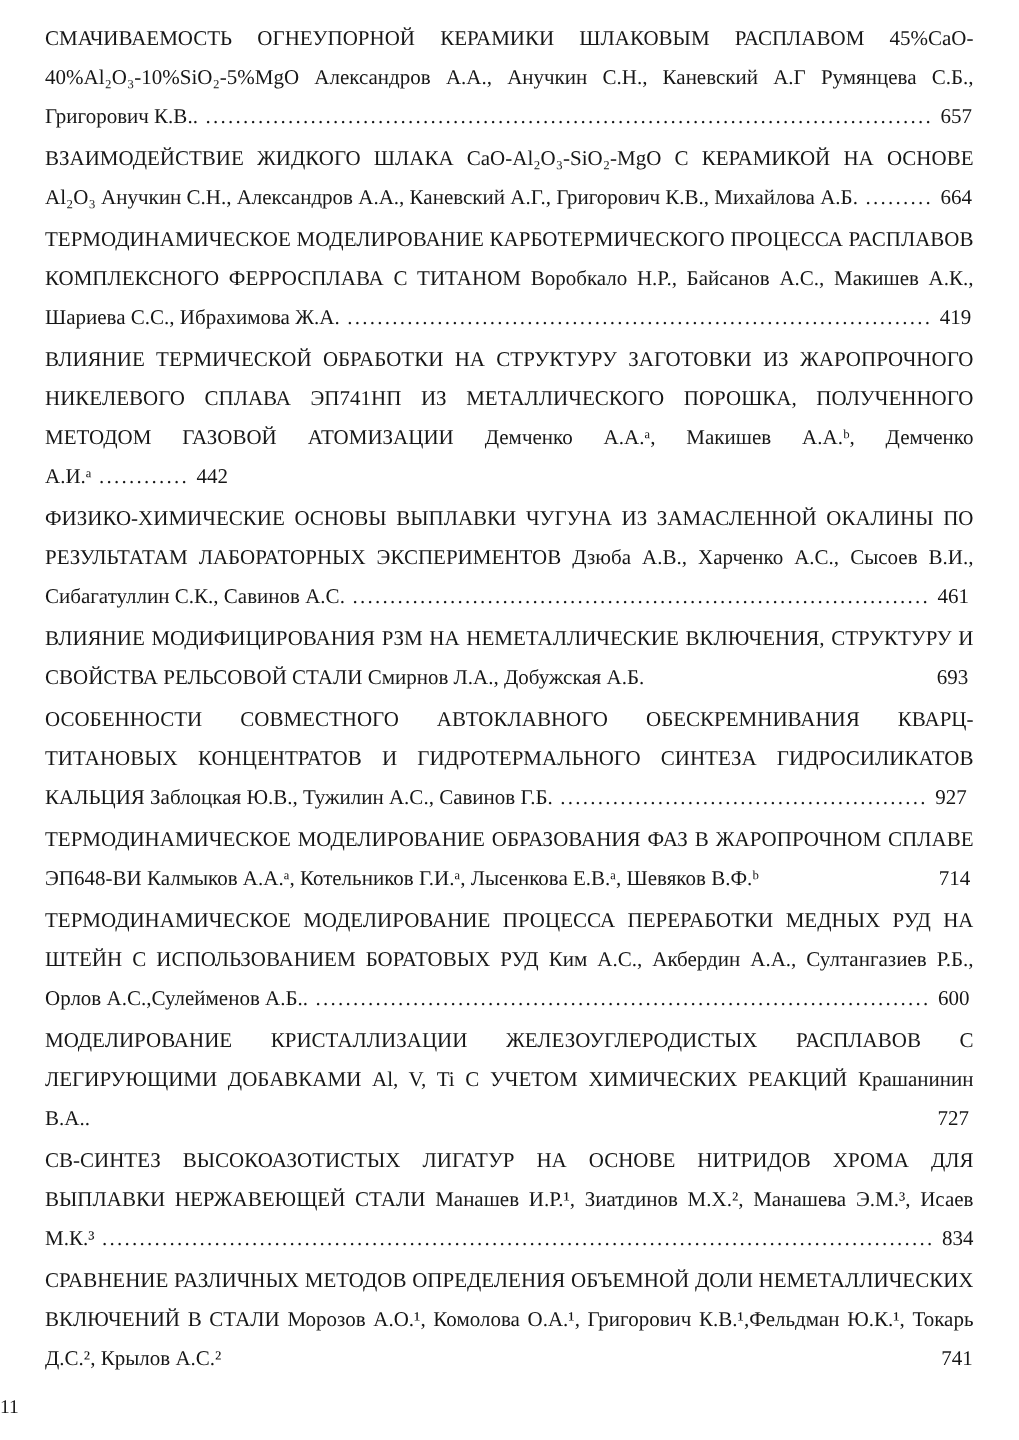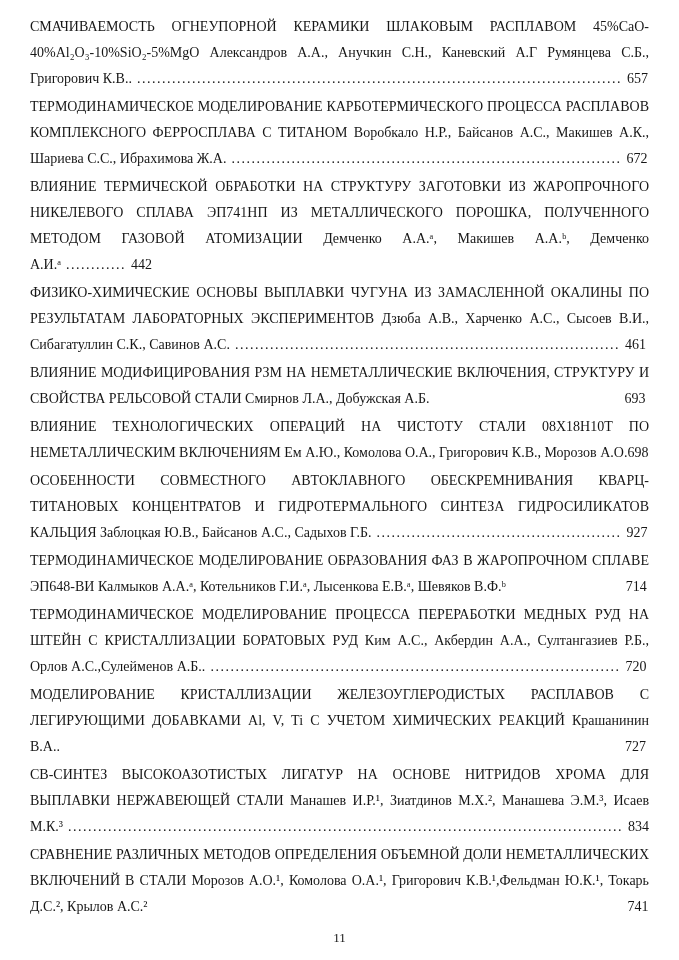--- a/index.html
+++ b/index.html
@@ -24,47 +24,47 @@
     overflow: hidden;
   }
   .entry .t { }
   .entry .a { }
   .entry .leader { letter-spacing: 1.5px; white-space: normal; }
   .entry .pg { white-space: nowrap; }
   .footer {
     position: absolute;
     left: 0; right: 0;
     bottom: 14px;
-    text-align: center;
+    text-align: left;
     font-size: 13px;
   }
 </style>
 </head>
 <body>
 
 <div class="text-block">
 
   <p class="entry"><span class="t">СМАЧИВАЕМОСТЬ ОГНЕУПОРНОЙ КЕРАМИКИ ШЛАКОВЫМ РАСПЛАВОМ 45%CaO-40%Al₂O₃-10%SiO₂-5%MgO</span> <span class="a">Александров А.А., Анучкин С.Н., Каневский А.Г Румянцева С.Б., Григорович К.В..</span><span class="leader">&nbsp;.................................................................................................&nbsp;</span><span class="pg">657</span></p>
 
+  <p class="entry"><span class="t">ВЗАИМОДЕЙСТВИЕ ЖИДКОГО ШЛАКА CaO-Al₂O₃-SiO₂-MgO С КЕРАМИКОЙ НА ОСНОВЕ Al₂O₃</span> <span class="a">Анучкин С.Н., Александров А.А., Каневский А.Г., Григорович К.В., Михайлова А.Б.</span><span class="leader">&nbsp;.........&nbsp;</span><span class="pg">664</span></p>
 
-  <p class="entry"><span class="t">ТЕРМОДИНАМИЧЕСКОЕ МОДЕЛИРОВАНИЕ КАРБОТЕРМИЧЕСКОГО ПРОЦЕССА РАСПЛАВОВ КОМПЛЕКСНОГО ФЕРРОСПЛАВА С ТИТАНОМ</span> <span class="a">Воробкало Н.Р., Байсанов А.С., Макишев А.К., Шариева С.С., Ибрахимова Ж.А.</span><span class="leader">&nbsp;..............................................................................&nbsp;</span><span class="pg">672</span></p>
+  <p class="entry"><span class="t">ТЕРМОДИНАМИЧЕСКОЕ МОДЕЛИРОВАНИЕ КАРБОТЕРМИЧЕСКОГО ПРОЦЕССА РАСПЛАВОВ КОМПЛЕКСНОГО ФЕРРОСПЛАВА С ТИТАНОМ</span> <span class="a">Воробкало Н.Р., Байсанов А.С., Макишев А.К., Шариева С.С., Ибрахимова Ж.А.</span><span class="leader">&nbsp;..............................................................................&nbsp;</span><span class="pg">419</span></p>
 
   <p class="entry"><span class="t">ВЛИЯНИЕ ТЕРМИЧЕСКОЙ ОБРАБОТКИ НА СТРУКТУРУ ЗАГОТОВКИ ИЗ ЖАРОПРОЧНОГО НИКЕЛЕВОГО СПЛАВА ЭП741НП ИЗ МЕТАЛЛИЧЕСКОГО ПОРОШКА, ПОЛУЧЕННОГО МЕТОДОМ ГАЗОВОЙ АТОМИЗАЦИИ</span> <span class="a">Демченко А.А.ᵃ, Макишев А.А.ᵇ, Демченко А.И.ᵃ</span><span class="leader">&nbsp;............&nbsp;</span><span class="pg">442</span></p>
 
   <p class="entry"><span class="t">ФИЗИКО-ХИМИЧЕСКИЕ ОСНОВЫ ВЫПЛАВКИ ЧУГУНА ИЗ ЗАМАСЛЕННОЙ ОКАЛИНЫ ПО РЕЗУЛЬТАТАМ ЛАБОРАТОРНЫХ ЭКСПЕРИМЕНТОВ</span> <span class="a">Дзюба А.В., Харченко А.С., Сысоев В.И., Сибагатуллин С.К., Савинов А.С.</span><span class="leader">&nbsp;.............................................................................&nbsp;</span><span class="pg">461</span></p>
 
   <p class="entry"><span class="t">ВЛИЯНИЕ МОДИФИЦИРОВАНИЯ РЗМ НА НЕМЕТАЛЛИЧЕСКИЕ ВКЛЮЧЕНИЯ, СТРУКТУРУ И СВОЙСТВА РЕЛЬСОВОЙ СТАЛИ</span> <span class="a">Смирнов Л.А., Добужская А.Б.</span><span class="leader">&nbsp;&nbsp;&nbsp;&nbsp;&nbsp;&nbsp;&nbsp;&nbsp;&nbsp;&nbsp;&nbsp;&nbsp;&nbsp;&nbsp;&nbsp;&nbsp;&nbsp;&nbsp;&nbsp;&nbsp;&nbsp;&nbsp;&nbsp;&nbsp;&nbsp;&nbsp;&nbsp;&nbsp;&nbsp;&nbsp;&nbsp;&nbsp;&nbsp;&nbsp;&nbsp;&nbsp;&nbsp;&nbsp;&nbsp;</span><span class="pg">693</span></p>
 
-  <p class="entry"><span class="t">ВЛИЯНИЕ ТЕХНОЛОГИЧЕСКИХ ОПЕРАЦИЙ НА ЧИСТОТУ СТАЛИ 08Х18Н10Т ПО НЕМЕТАЛЛИЧЕСКИМ ВКЛЮЧЕНИЯМ</span> <span class="a">Ем А.Ю., Комолова О.А., Григорович К.В., Морозов А.О.</span><span class="leader"></span><span class="pg">698</span></p>
 
-  <p class="entry"><span class="t">ОСОБЕННОСТИ СОВМЕСТНОГО АВТОКЛАВНОГО ОБЕСКРЕМНИВАНИЯ КВАРЦ-ТИТАНОВЫХ КОНЦЕНТРАТОВ И ГИДРОТЕРМАЛЬНОГО СИНТЕЗА ГИДРОСИЛИКАТОВ КАЛЬЦИЯ</span> <span class="a">Заблоцкая Ю.В., Байсанов А.С., Садыхов Г.Б.</span><span class="leader">&nbsp;.................................................&nbsp;</span><span class="pg">927</span></p>
+  <p class="entry"><span class="t">ОСОБЕННОСТИ СОВМЕСТНОГО АВТОКЛАВНОГО ОБЕСКРЕМНИВАНИЯ КВАРЦ-ТИТАНОВЫХ КОНЦЕНТРАТОВ И ГИДРОТЕРМАЛЬНОГО СИНТЕЗА ГИДРОСИЛИКАТОВ КАЛЬЦИЯ</span> <span class="a">Заблоцкая Ю.В., Тужилин А.С., Савинов Г.Б.</span><span class="leader">&nbsp;.................................................&nbsp;</span><span class="pg">927</span></p>
 
   <p class="entry"><span class="t">ТЕРМОДИНАМИЧЕСКОЕ МОДЕЛИРОВАНИЕ ОБРАЗОВАНИЯ ФАЗ В ЖАРОПРОЧНОМ СПЛАВЕ ЭП648-ВИ</span> <span class="a">Калмыков А.А.ᵃ, Котельников Г.И.ᵃ, Лысенкова Е.В.ᵃ, Шевяков В.Ф.ᵇ</span><span class="leader">&nbsp;&nbsp;&nbsp;&nbsp;&nbsp;&nbsp;&nbsp;&nbsp;&nbsp;&nbsp;&nbsp;&nbsp;&nbsp;&nbsp;&nbsp;&nbsp;&nbsp;&nbsp;&nbsp;&nbsp;&nbsp;&nbsp;&nbsp;&nbsp;</span><span class="pg">714</span></p>
 
-  <p class="entry"><span class="t">ТЕРМОДИНАМИЧЕСКОЕ МОДЕЛИРОВАНИЕ ПРОЦЕССА ПЕРЕРАБОТКИ МЕДНЫХ РУД НА ШТЕЙН С КРИСТАЛЛИЗАЦИИ БОРАТОВЫХ РУД</span> <span class="a">Ким А.С., Акбердин А.А., Султангазиев Р.Б., Орлов А.С.,Сулейменов А.Б..</span><span class="leader">&nbsp;..................................................................................&nbsp;</span><span class="pg">720</span></p>
+  <p class="entry"><span class="t">ТЕРМОДИНАМИЧЕСКОЕ МОДЕЛИРОВАНИЕ ПРОЦЕССА ПЕРЕРАБОТКИ МЕДНЫХ РУД НА ШТЕЙН С ИСПОЛЬЗОВАНИЕМ БОРАТОВЫХ РУД</span> <span class="a">Ким А.С., Акбердин А.А., Султангазиев Р.Б., Орлов А.С.,Сулейменов А.Б..</span><span class="leader">&nbsp;..................................................................................&nbsp;</span><span class="pg">600</span></p>
 
   <p class="entry"><span class="t">МОДЕЛИРОВАНИЕ КРИСТАЛЛИЗАЦИИ ЖЕЛЕЗОУГЛЕРОДИСТЫХ РАСПЛАВОВ С ЛЕГИРУЮЩИМИ ДОБАВКАМИ Al, V, Ti С УЧЕТОМ ХИМИЧЕСКИХ РЕАКЦИЙ</span> <span class="a">Крашанинин В.А..</span><span class="leader">&nbsp;&nbsp;&nbsp;&nbsp;&nbsp;&nbsp;&nbsp;&nbsp;&nbsp;&nbsp;&nbsp;&nbsp;&nbsp;&nbsp;&nbsp;&nbsp;&nbsp;&nbsp;&nbsp;&nbsp;&nbsp;&nbsp;&nbsp;&nbsp;&nbsp;&nbsp;&nbsp;&nbsp;&nbsp;&nbsp;&nbsp;&nbsp;&nbsp;&nbsp;&nbsp;&nbsp;&nbsp;&nbsp;&nbsp;&nbsp;&nbsp;&nbsp;&nbsp;&nbsp;&nbsp;&nbsp;&nbsp;&nbsp;&nbsp;&nbsp;&nbsp;&nbsp;&nbsp;&nbsp;&nbsp;&nbsp;&nbsp;&nbsp;&nbsp;&nbsp;&nbsp;&nbsp;&nbsp;&nbsp;&nbsp;&nbsp;&nbsp;&nbsp;&nbsp;&nbsp;&nbsp;&nbsp;&nbsp;&nbsp;&nbsp;&nbsp;&nbsp;&nbsp;&nbsp;&nbsp;&nbsp;&nbsp;&nbsp;&nbsp;&nbsp;&nbsp;&nbsp;&nbsp;&nbsp;&nbsp;&nbsp;&nbsp;&nbsp;&nbsp;&nbsp;&nbsp;&nbsp;&nbsp;&nbsp;&nbsp;&nbsp;&nbsp;&nbsp;&nbsp;&nbsp;&nbsp;&nbsp;&nbsp;&nbsp;&nbsp;&nbsp;&nbsp;&nbsp;</span><span class="pg">727</span></p>
 
   <p class="entry"><span class="t">СВ-СИНТЕЗ ВЫСОКОАЗОТИСТЫХ ЛИГАТУР НА ОСНОВЕ НИТРИДОВ ХРОМА ДЛЯ ВЫПЛАВКИ НЕРЖАВЕЮЩЕЙ СТАЛИ</span> <span class="a">Манашев И.Р.¹, Зиатдинов М.Х.², Манашева Э.М.³, Исаев М.К.³</span><span class="leader">&nbsp;...............................................................................................................&nbsp;</span><span class="pg">834</span></p>
 
   <p class="entry"><span class="t">СРАВНЕНИЕ РАЗЛИЧНЫХ МЕТОДОВ ОПРЕДЕЛЕНИЯ ОБЪЕМНОЙ ДОЛИ НЕМЕТАЛЛИЧЕСКИХ ВКЛЮЧЕНИЙ В СТАЛИ</span> <span class="a">Морозов А.О.¹, Комолова О.А.¹, Григорович К.В.¹,Фельдман Ю.К.¹, Токарь Д.С.², Крылов А.С.²</span><span class="leader">&nbsp;&nbsp;&nbsp;&nbsp;&nbsp;&nbsp;&nbsp;&nbsp;&nbsp;&nbsp;&nbsp;&nbsp;&nbsp;&nbsp;&nbsp;&nbsp;&nbsp;&nbsp;&nbsp;&nbsp;&nbsp;&nbsp;&nbsp;&nbsp;&nbsp;&nbsp;&nbsp;&nbsp;&nbsp;&nbsp;&nbsp;&nbsp;&nbsp;&nbsp;&nbsp;&nbsp;&nbsp;&nbsp;&nbsp;&nbsp;&nbsp;&nbsp;&nbsp;&nbsp;&nbsp;&nbsp;&nbsp;&nbsp;&nbsp;&nbsp;&nbsp;&nbsp;&nbsp;&nbsp;&nbsp;&nbsp;&nbsp;&nbsp;&nbsp;&nbsp;&nbsp;&nbsp;&nbsp;&nbsp;&nbsp;&nbsp;&nbsp;&nbsp;&nbsp;&nbsp;&nbsp;&nbsp;&nbsp;&nbsp;&nbsp;&nbsp;&nbsp;&nbsp;&nbsp;&nbsp;&nbsp;&nbsp;&nbsp;&nbsp;&nbsp;&nbsp;&nbsp;&nbsp;&nbsp;&nbsp;&nbsp;&nbsp;&nbsp;&nbsp;&nbsp;&nbsp;</span><span class="pg">741</span></p>
 
 </div>
 
 <div class="footer">11</div>

